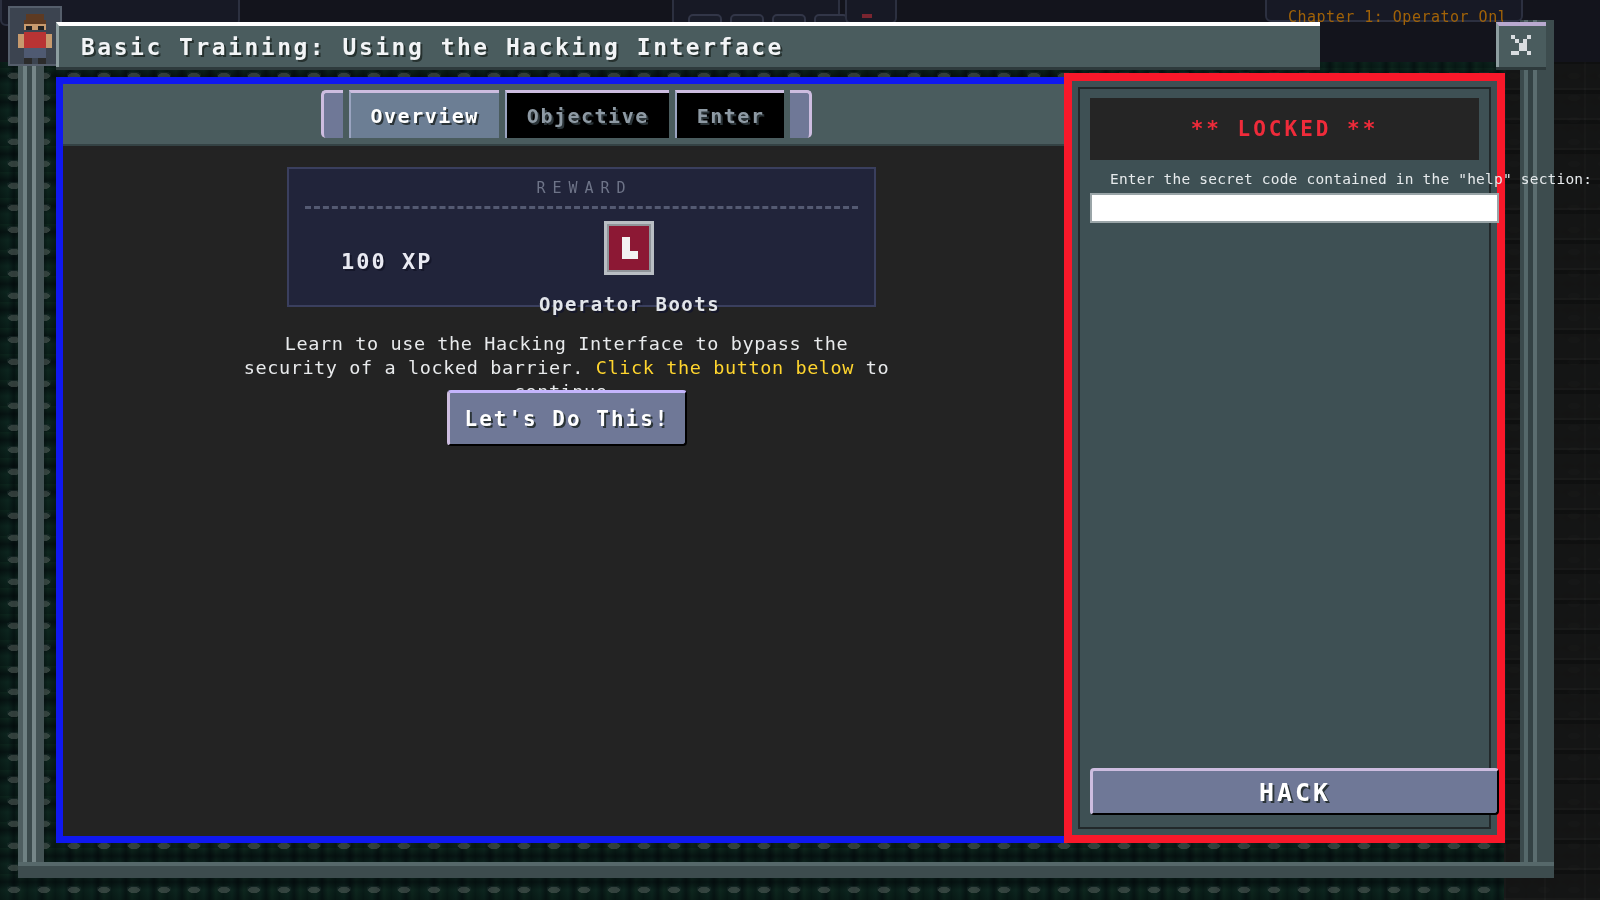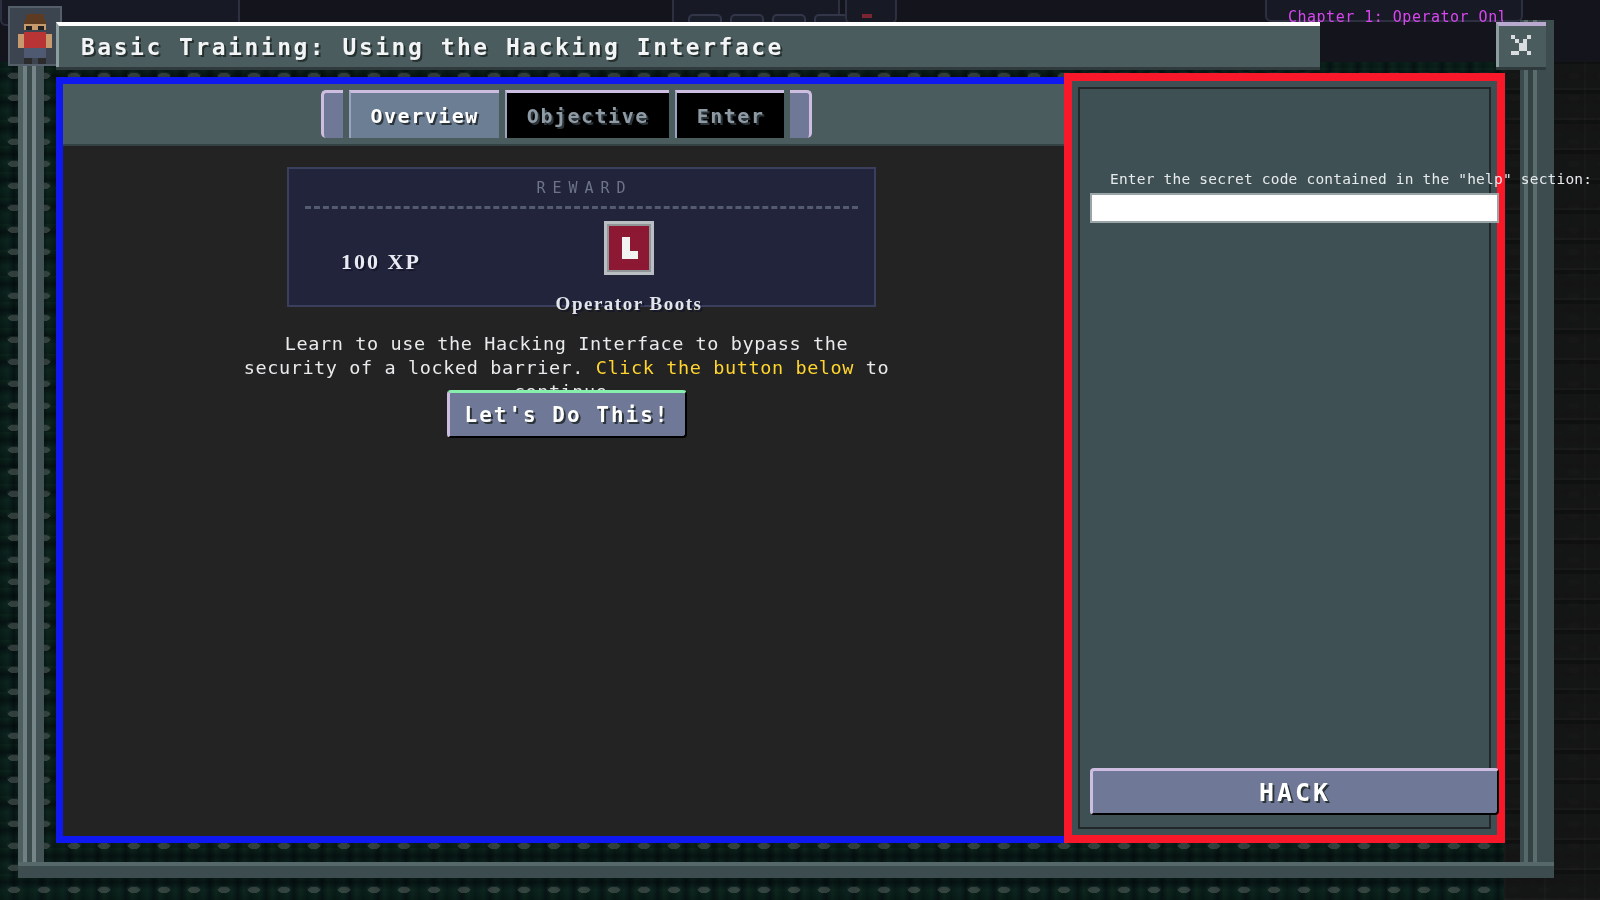--- a/index.html
+++ b/index.html
@@ -59,21 +59,21 @@
 
   
   .bg-hud {
     position: absolute;
     border: 2px solid #2c3040;
     border-radius: 6px;
     background: #171925;
   }
   .bg-hud-label {
     position: absolute;
-    color: #d946ef;
+    color: #a16207;
     font-size: 15px;
     letter-spacing: .5px;
     white-space: nowrap;
     overflow: hidden;
   }
   .bg-hud-slot {
     position: absolute;
     border: 2px solid #323648;
     border-radius: 5px;
     background: #1b1e2b;
@@ -210,21 +210,20 @@
     letter-spacing: 7px;
     margin-left: 6px;
   }
   .reward-rule {
     margin: 9px 16px 0 16px;
     border-top: 3px dashed #545a72;
   }
   .reward-row {
     position: relative;
     height: 86px;
-    font-family: Liberation Serif, serif;
   }
   .reward-xp {
     position: absolute;
     left: 52px; top: 40px;
     color: #e9eaf2;
     font-size: 22px;
     font-weight: bold;
     letter-spacing: 2px;
     text-shadow: 2px 2px 0 #15172a;
   }
@@ -266,23 +265,23 @@
     letter-spacing: .6px;
     padding: 0 180px;
     margin-top: 8px;
   }
   .hl { color: #ffd52e; }
 
   .primary-btn {
     position: absolute;
     left: 50%; top: 244px;
     transform: translateX(-50%);
-    width: 240px; height: 48px;
+    width: 240px; height: 56px;
     background: #6f7897;
-    border-top: 3px solid #86efac;
+    border-top: 3px solid #c4b5fd;
     border-left: 3px solid #cdbde0;
     border-radius: 4px;
     color: #ffffff;
     font-family: inherit;
     font-size: 21px;
     font-weight: bold;
     letter-spacing: 2px;
     text-shadow: 2px 2px 0 #2b3438;
     cursor: pointer;
   }
@@ -436,19 +435,22 @@
         <span>Learn to use the Hacking Interface to bypass the security of a</span>
         <span>locked barrier. </span><span class="hl">Click the button below</span><span> to continue.</span>
       </div>
 
       <button class="primary-btn">Let's Do This!</button>
     </div>
   </div>
 
   <div class="right-panel">
     <div class="right-inner">
+      <div class="locked-bar">
+        <span class="locked-text">** LOCKED **</span>
+      </div>
       <div class="hack-prompt">Enter the secret code contained in the "help" section:</div>
       <input class="hack-input" type="text" value="" style="">
       <button class="hack-btn">HACK</button>
     </div>
   </div>
 
 </div>
 
 </body></html>

